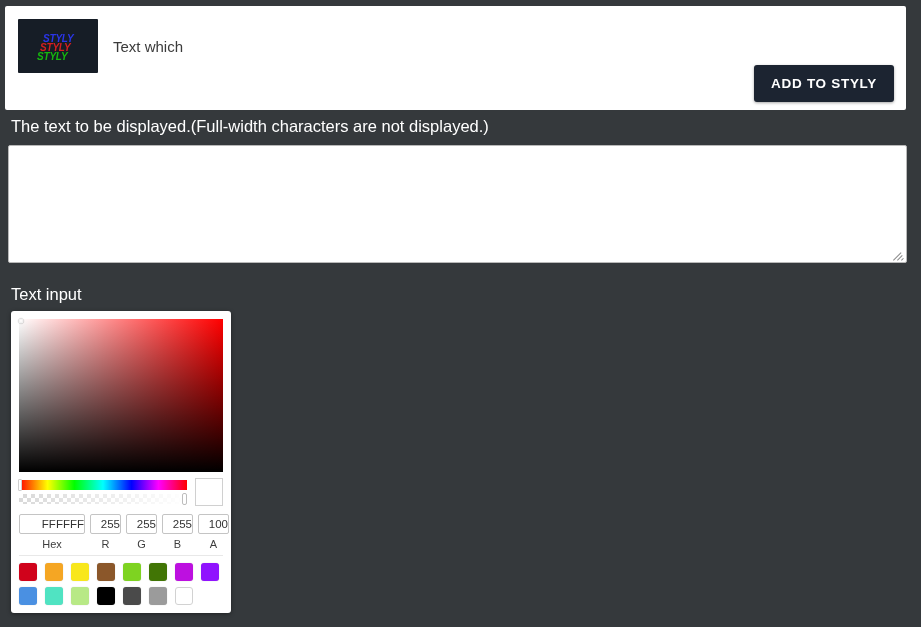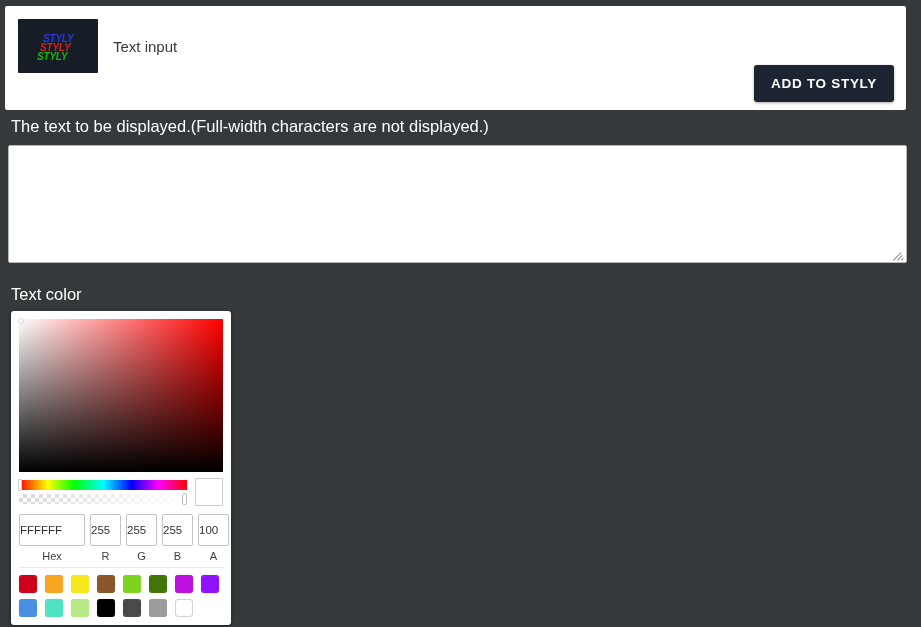--- a/index.html
+++ b/index.html
@@ -203,24 +203,24 @@
   .fields {
     display: flex;
     margin-top: 8px;
     gap: 5px;
   }
   .field { text-align: center; }
   .field.hex { flex: 0 0 66px; }
   .field.num { flex: 0 0 31px; }
   .field input {
     width: 100%;
-    height: 32px;
+    height: 20px;
     border: 1px solid #c4c4c4;
     border-radius: 2px;
-    text-align: left;
+    text-align: right;
     font-family: "Liberation Sans", sans-serif;
     font-size: 11.5px;
     color: #333333;
     outline: none;
     padding: 0;
   }
   .field span {
     display: block;
     margin-top: 3px;
     font-size: 11px;
@@ -253,35 +253,35 @@
 <body>
 
 <div class="asset-card">
   <div class="asset-row">
     <div class="asset-thumb" style="background: rgb(22, 29, 38);">
       <span class="thumb-word tw1" style="color: rgb(42, 53, 232);">STYLY</span>
       <span class="thumb-word tw2" style="color: rgb(214, 31, 31);">STYLY</span>
       <span class="thumb-word tw3" style="color: rgb(22, 184, 14);">STYLY</span>
     </div>
     <div class="asset-text">
-      <div class="asset-title">Text input</div>
+      <div class="asset-title">Text which</div>
     </div>
   </div>
   <button class="add-btn">ADD TO STYLY</button>
 </div>
 
 <div class="field-label" id="label-text">The text to be displayed.(Full-width characters are not displayed.)</div>
 <textarea class="text-area" placeholder="" style=""></textarea>
 <div class="resize-grip">
   <i></i>
     <i></i>
     <i></i>
 </div>
 
-<div class="field-label" id="label-color">Text color</div>
+<div class="field-label" id="label-color">Text input</div>
 
 <div class="picker">
 
   <div class="sv-area">
     <div class="sv-pointer"></div>
   </div>
 
   <div class="slider-block">
     <div class="sliders">
       <div class="hue-bar">

